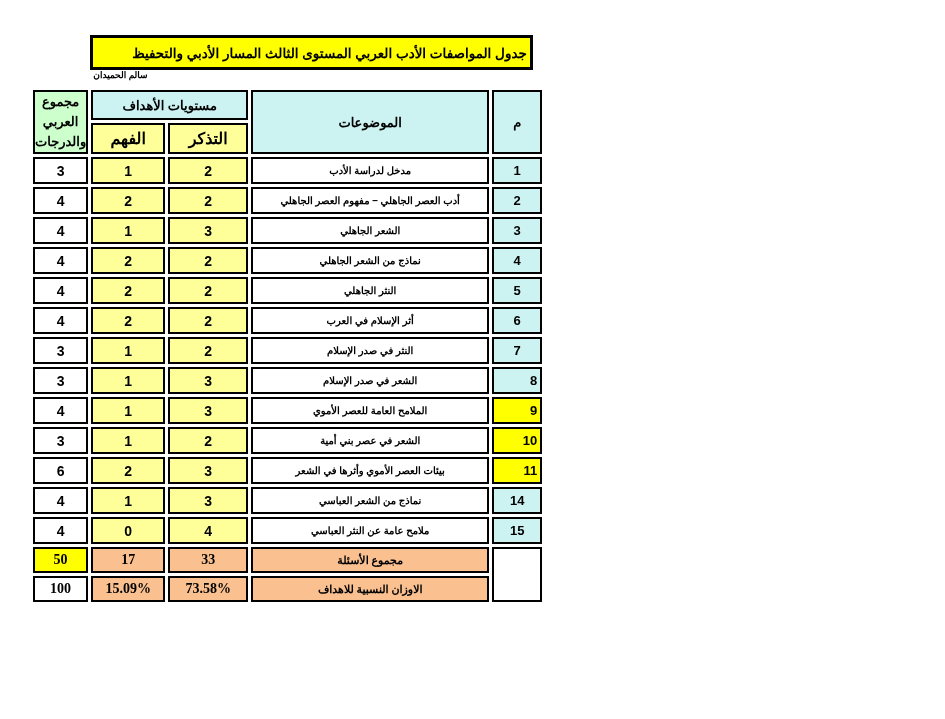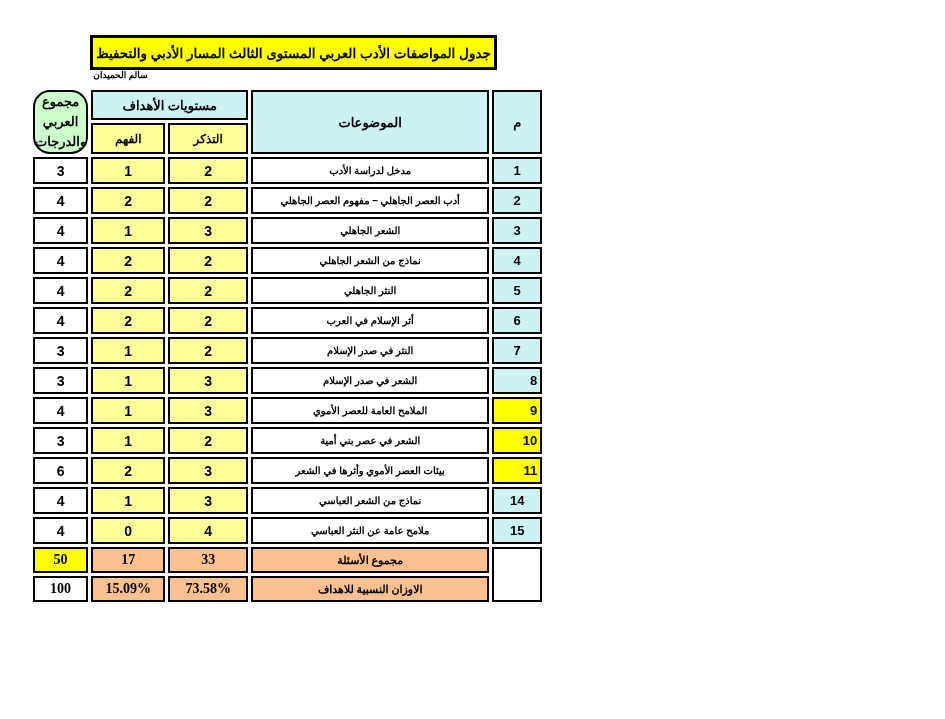--- a/index.html
+++ b/index.html
@@ -4,21 +4,21 @@
 <style>
   html,body { margin:0; padding:0; }
   .page {
     position:relative; width:945px; height:719px; background:#ffffff;
     font-family:"Liberation Sans", sans-serif; overflow:hidden;
   }
   .title-box {
     position:absolute; left:90px; top:35px; width:401px; height:29px;
     background:#FFFF00; border:3px solid #000;
     display:flex; align-items:center; justify-content:center;
-    font-weight:bold; font-size:13.5px; color:#000; direction:rtl;
+    font-weight:bold; font-size:13.5px; color:#000; direction:rtl;padding-left:36px;
   }
   .author {
     position:absolute; left:93px; top:70px; width:55px;
     font-size:9px; font-weight:bold; color:#000; direction:rtl; text-align:center;
     white-space:nowrap;
   }
   table.spec {
     position:absolute; left:30px; top:87px;
     border-collapse:separate; border-spacing:3px; table-layout:fixed;
     direction:rtl;
@@ -29,32 +29,32 @@
     font-weight:bold; color:#000; background:#fff;
     overflow:hidden; white-space:nowrap;
   }
   .col-num   { width:50px; }
   .col-topic { width:238px; }
   .col-recall{ width:80px; }
   .col-comp  { width:74px; }
   .col-total { width:52px; }
 
   tr.hdr1 th { height:24px; font-size:13px; }
-  tr.hdr2 th { height:25px; font-size:12px; }
+  tr.hdr2 th { height:25px; font-size:16px; }
   tr.datarow td { height:27px; }
   tr.sumrow td { height:26px;font-family:Liberation Serif, serif; }
 
   .bg-cyan   { background:#CCF2F2 !important; }
   .bg-green  { background:#CCFFCC !important; }
   .bg-lyellow{ background:#FFFF99 !important; }
   .bg-yellow { background:#FFFF00 !important; }
   .bg-salmon { background:#FAC090 !important;margin-top:39px; }
   .bg-white  { background:#ffffff !important; }
 
-  .totals-head { font-size:9.5px; line-height:1.55; white-space:normal;border-radius:17px; }
+  .totals-head { font-size:9.5px; line-height:1.55; white-space:normal; }
   .topic-cell  { text-align:right; padding-right:2px; font-size:10px; }
   .num-cell    { font-size:13px; }
   .num-cell.align-right { text-align:right; padding-left:0; padding-right:3px; }
   .val-cell    { font-size:14px; }
   .sum-label   { font-size:11px; }
   .ltr-num     { direction:ltr; }
 </style>
 </head>
 <body>
 

